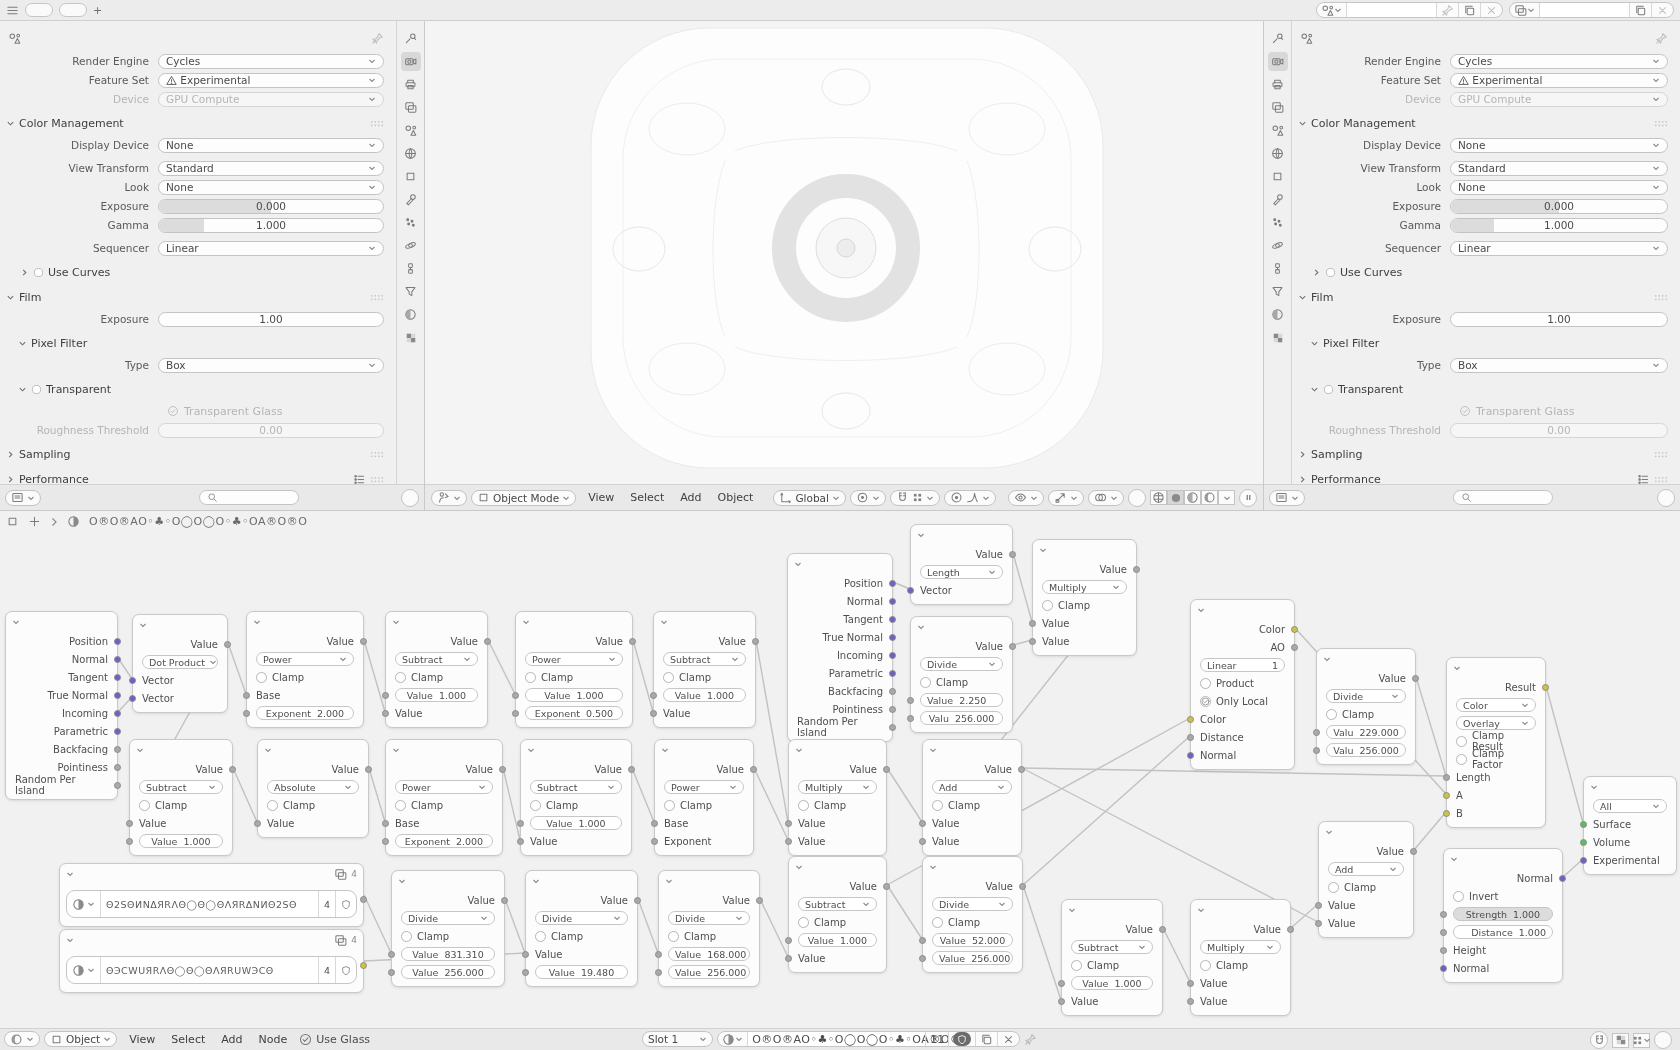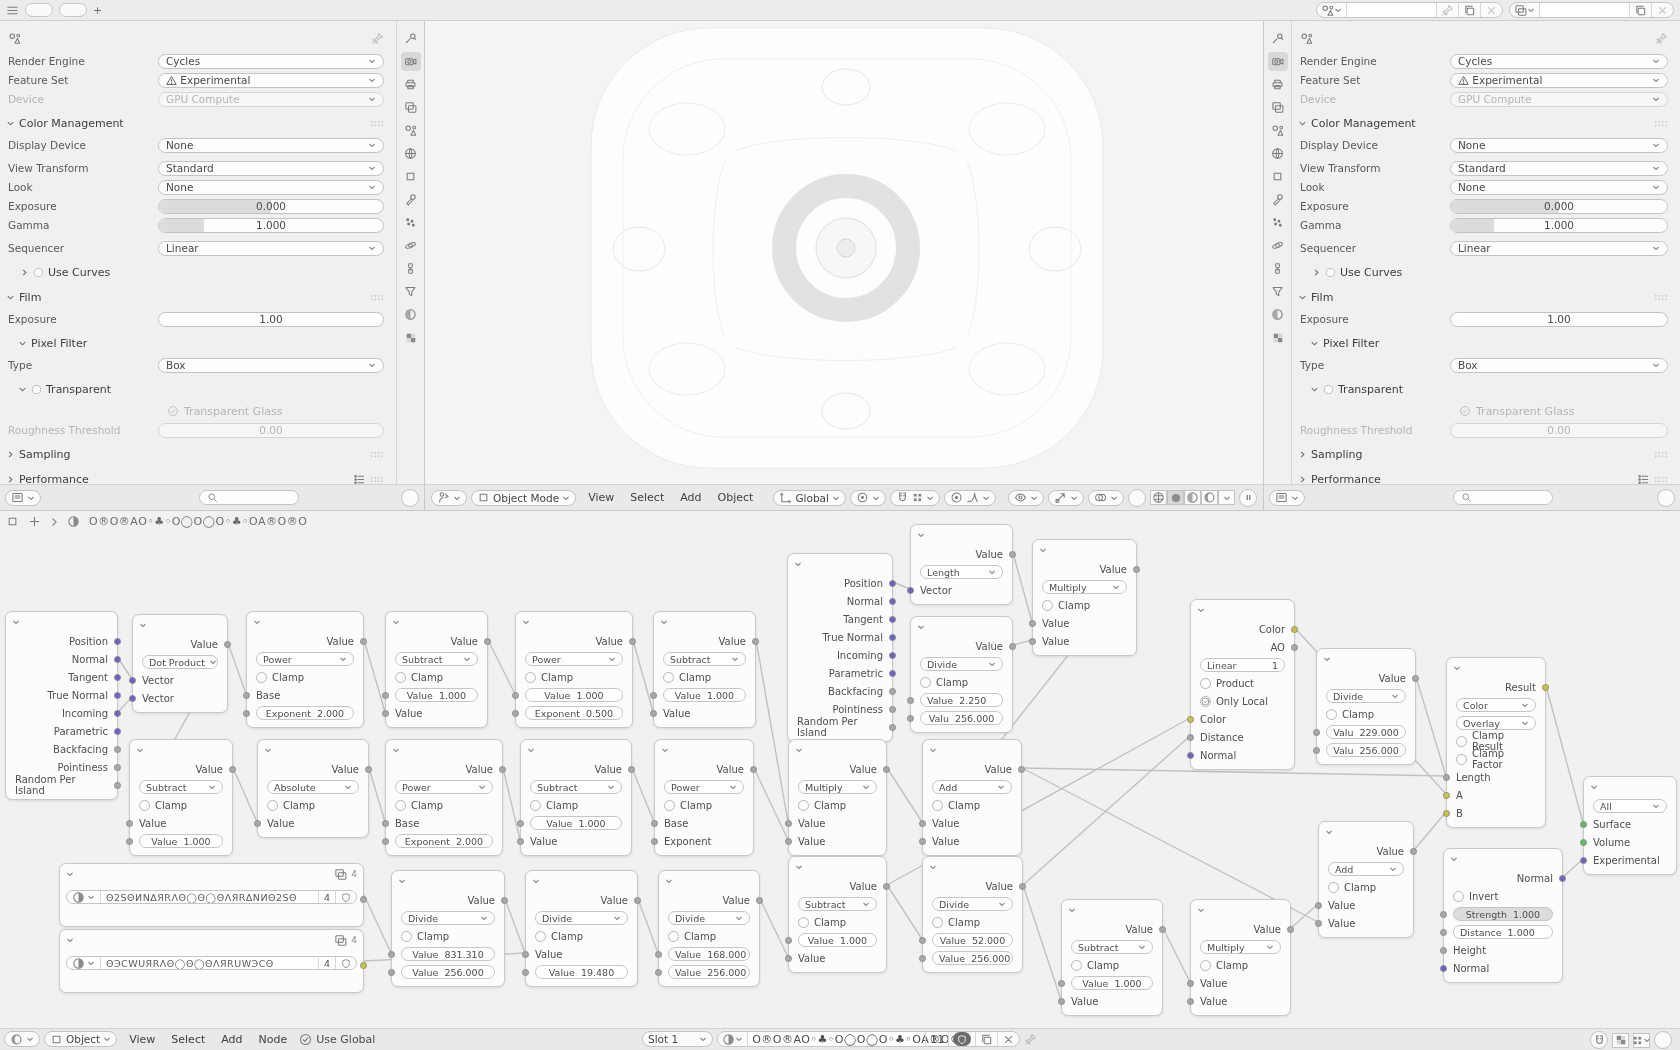--- a/index.html
+++ b/index.html
@@ -26,21 +26,21 @@
 #props-left .pcontent{left:0;width:396px}
 #props-left .pnav{position:absolute;right:0;top:0;bottom:26px;width:28px;border-left:1px solid #d5d5d5;display:flex;flex-direction:column;align-items:center;padding-top:8px;gap:4px}
 #props-right .pcontent{right:0;width:388px}
 #props-right .pnav{position:absolute;left:0;top:0;bottom:26px;width:28px;border-right:1px solid #d5d5d5;display:flex;flex-direction:column;align-items:center;padding-top:8px;gap:4px}
 .pnav .navbtn{width:20px;height:19px;display:flex;align-items:center;justify-content:center;border-radius:4px}
 .pnav .navbtn.active{background:#d8d8d8}
 .ptop{display:flex;align-items:center;height:18px;margin-bottom:6px}
 .ptop .spacer{flex:1}
 
 .prow{display:flex;align-items:center;height:16px;margin-bottom:3px}
-.plabel{width:150px;padding-right:9px;color:#5a5a5a;white-space:nowrap;font-size:10.5px}
+.plabel{width:150px;text-align:right;padding-right:9px;color:#5a5a5a;white-space:nowrap;font-size:10.5px}
 .pwidget{flex:1;position:relative;height:15px}
 .pill{height:15px;border:1px solid #c3c3c3;border-radius:8px;background:#fdfdfd;display:flex;align-items:center;font-size:10.5px;color:#4a4a4a;padding:0 7px;position:relative;overflow:hidden}
 .pill .chev{margin-left:auto}
 .pill .val{flex:1;text-align:center}
 .slider .fill{position:absolute;left:0;top:0;bottom:0;background:#dcdcdc}
 .slider span{position:relative}
 .dim,.dim .plabel,.dim .pill{color:#b5b5b5!important}
 .dim .pill{border-color:#d5d5d5;background:#f6f6f6}
 .psec{display:flex;align-items:center;height:18px;margin:7px 0 5px -2px;font-size:11px;color:#3e3e3e;gap:4px}
 .psec.sub{margin-left:10px}
@@ -63,21 +63,21 @@
 .nhead{height:20px;display:flex;align-items:center;padding:0 6px;color:#8a8a8a;gap:4px}
 .nhead .spacer{flex:1}
 .nrow{height:18px;display:flex;align-items:center;padding:0 9px;position:relative;gap:5px}
 .nrow.out{justify-content:flex-end}
 .ndot{position:absolute;width:7px;height:7px;border-radius:50%;border:1px solid #8c8c8c;top:5.5px;background:#a9a9a9}
 .ndot.o{right:-4px}.ndot.i{left:-4px}
 .npill{flex:1;height:14px;border:1px solid #c6c6c6;border-radius:8px;background:#fff;display:flex;align-items:center;padding:0 6px;font-size:9.5px;gap:4px;overflow:hidden}
 .npill .l{flex:1;white-space:nowrap}
 .npill.grey{background:#dcdcdc}
 .nchk{width:11px;height:11px;border:1px solid #b5b5b5;border-radius:50%;background:#fff;display:inline-flex;align-items:center;justify-content:center;flex:none}
-.dbrow{display:flex;align-items:center;height:14px;margin:6px 6px 0 6px;border:1px solid #c6c6c6;border-radius:9px;background:#fff;overflow:hidden;font-size:9.5px}
+.dbrow{display:flex;align-items:center;height:28px;margin:6px 6px 0 6px;border:1px solid #c6c6c6;border-radius:9px;background:#fff;overflow:hidden;font-size:9.5px}
 .dbrow .dseg{display:flex;align-items:center;height:100%;padding:0 5px;border-left:1px solid #d8d8d8;gap:2px}
 .dbrow .dseg:first-child{border-left:none}
 .dbrow .dname{flex:1;letter-spacing:.5px;color:#5b5b5b;white-space:nowrap;overflow:hidden}
 #nodefooter{left:0;top:1028px;width:1680px;height:22px;background:#e9e9e9;border-top:1px solid #d2d2d2;display:flex;align-items:center;padding:0 5px;font-size:11px}
 .grp{display:flex;align-items:center;gap:4px;position:absolute;top:2px}
 .pinned{opacity:.45}
 .shield{width:18px;height:14px;display:flex;align-items:center;justify-content:center;border-radius:7px}
 .shield.on{background:#6b6b6b}
 </style>
 </head>
@@ -1900,21 +1900,21 @@
         </div>
         <div class="nrow">
           <span class="ndot i" style="background:#a9a9a9"></span>
           <span class="npill grey">
             <span class="l" style="text-align:center">Strength&nbsp;&nbsp;1.000</span>
           </span>
         </div>
         <div class="nrow">
           <span class="ndot i" style="background:#a9a9a9"></span>
           <span class="npill">
-            <span class="l" style="text-align:left">Distance&nbsp;&nbsp;1.000</span>
+            <span class="l" style="text-align:right">Distance&nbsp;&nbsp;1.000</span>
           </span>
         </div>
         <div class="nrow">
           <span class="ndot i" style="background:#a9a9a9"></span>
           <span>Height</span>
         </div>
         <div class="nrow">
           <span class="ndot i" style="background:#6a63c7"></span>
           <span>Normal</span>
         </div>
@@ -2548,21 +2548,21 @@
         <span class="menuitem">Add</span>
         <span class="menuitem">Node</span>
       </span>
     <span class="checklike" style="display:flex;align-items:center;gap:4px">
         <span class="icn">
           <svg width="13" height="13" viewBox="0 0 14 14" fill="none" stroke="#7b7b7b" stroke-width="1.1" stroke-linecap="round" stroke-linejoin="round">
             <circle cx="7" cy="7" r="5.4"></circle>
             <path d="M4.4 7.2l1.8 1.8 3.4-3.8"></path>
           </svg>
         </span>
-        <span>Use Global</span>
+        <span>Use Glass</span>
       </span>
   </div>
   <div class="grp" style="left:642px">
     <span class="rbtn">
         <span>Slot 1</span>
         <span class="icn" style="margin-left:18px">
           <svg width="8" height="8" viewBox="0 0 8 8" fill="none" stroke="#8b8b8b" stroke-width="1.1">
             <path d="M1.5 3l2.5 2.5L6.5 3"></path>
           </svg>
         </span>

